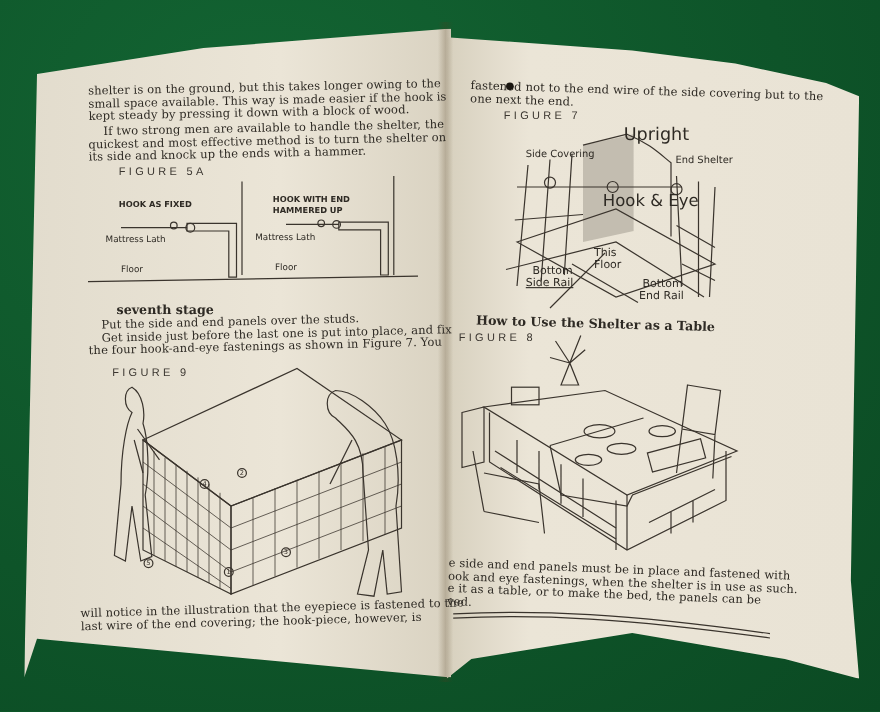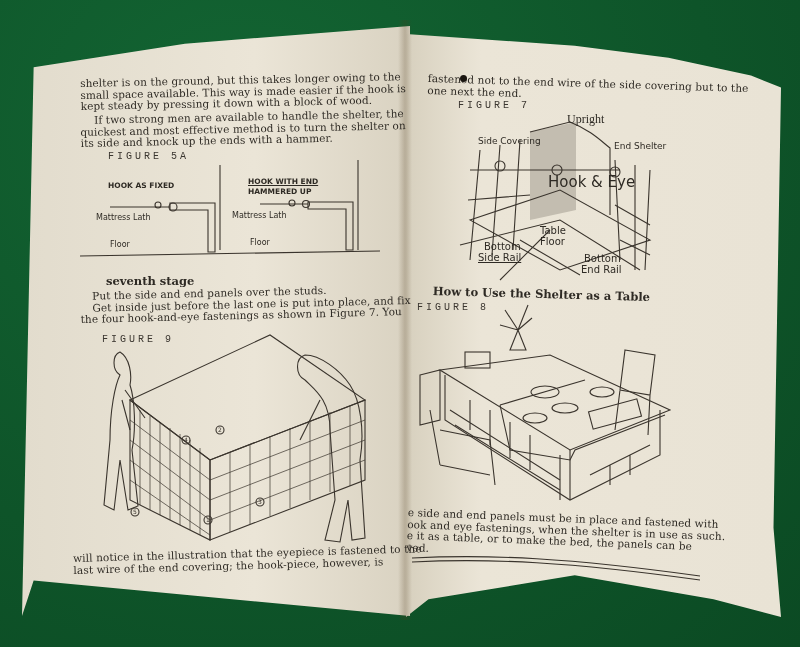--- a/index.html
+++ b/index.html
@@ -10,21 +10,21 @@
   .page{position:absolute;background:#e8e2d3;}
   .page-left{left:22px;top:26px;width:388px;height:590px;
     clip-path:polygon(3% 7%,42% 3%,100% 0%,100% 100%,3% 94%,0% 100%);
     background:linear-gradient(90deg,#e2dccd 0%,#ebe5d7 60%,#d9d2c1 100%);}
   .page-right{left:406px;top:22px;width:375px;height:595px;
     clip-path:polygon(0% 2%,45% 4%,70% 6%,92% 9%,100% 11%,98% 85%,100% 100%,82% 97%,45% 93%,6% 97%,0% 100%);
     background:linear-gradient(90deg,#d7d0be 0%,#ebe5d7 20%,#e9e3d5 100%);}
   .spine{position:absolute;left:398px;top:20px;width:14px;height:600px;
     background:linear-gradient(90deg,rgba(0,0,0,0) 0%,rgba(80,60,30,.25) 50%,rgba(0,0,0,0) 100%);}
   .txt{position:absolute;font-size:10.5px;line-height:11.5px;letter-spacing:.1px;}
-  .caps{position:absolute;font-family:Liberation Mono, monospace;font-size:10px;letter-spacing:3px;color:#3b3630;}
+  .caps{position:absolute;font-family:Liberation Sans, sans-serif;font-size:10px;letter-spacing:3px;color:#3b3630;}
   .hd{position:absolute;font-weight:bold;font-size:11.5px;font-family:"DejaVu Serif",serif;}
   .lbl{position:absolute;font-family:"DejaVu Sans",sans-serif;font-size:8px;color:#2e2a24;}
   .lbl.b{font-weight:bold;font-size:7.5px;}
   svg{position:absolute;overflow:visible;}
   svg .ln{stroke:#3a342d;fill:none;stroke-width:1.1;}
   svg .fill{fill:#9c968a;}
 </style>
 </head>
 <body>
 
@@ -43,21 +43,21 @@
   <div class="txt" style="left:80px;top:115px;transform:rotate(-1.2deg);transform-origin:left top;">
     <div style="text-indent:14px">If two strong men are available to handle the shelter, the</div>
     <div>quickest and most effective method is to turn the shelter on</div>
     <div>its side and knock up the ends with a hammer.</div>
   </div>
 
   <div class="caps" style="left:108px;top:151px;text-align:center;">FIGURE 5A</div>
 
   <div>
     <div class="lbl b" style="left:108px;top:181px;text-align:right;">HOOK AS FIXED</div>
-    <div class="lbl b" style="left:248px;top:177px;text-decoration:underline;">HOOK WITH END</div>
+    <div class="lbl b" style="left:248px;top:177px;">HOOK WITH END</div>
     <div class="lbl b" style="left:248px;top:187px;">HAMMERED UP</div>
     <div class="lbl" style="left:96px;top:213px;">Mattress Lath</div>
     <div class="lbl" style="left:232px;top:211px;">Mattress Lath</div>
     <div class="lbl" style="left:110px;top:240px;">Floor</div>
     <div class="lbl" style="left:250px;top:238px;">Floor</div>
     <svg width="330" height="100" style="left:70px;top:160px;">
 
       <line class="ln" x1="10" y1="96" x2="310" y2="91"></line>
 
       <line class="ln" x1="150" y1="5" x2="150" y2="90" stroke-width="1.6"></line>
@@ -139,25 +139,25 @@
       <path d="M175 50 L180 150 M195 55 L195 160 M210 60 L205 160"></path>
       <path d="M175 95 L210 115 M180 130 L210 145"></path>
       <path d="M30 110 L120 80 L210 130 L120 160 Z"></path>
       <path d="M20 135 L120 110 L200 160"></path>
       <path d="M80 130 L140 165 M110 120 L60 170"></path>
     </g>
     <circle class="ln" cx="60" cy="56" r="5"></circle>
     <circle class="ln" cx="117" cy="60" r="5"></circle>
     <circle class="ln" cx="175" cy="62" r="5"></circle>
   </svg>
-  <div class="lbl" style="left:567px;top:112px;font-size:12px;font-family:Liberation Serif, serif;">Upright</div>
+  <div class="lbl" style="left:567px;top:112px;font-size:16px;">Upright</div>
   <div class="lbl" style="left:478px;top:136px;font-size:9px;">Side Covering</div>
   <div class="lbl" style="left:614px;top:141px;font-size:9px;">End Shelter</div>
   <div class="lbl" style="left:548px;top:173px;font-size:15px;">Hook &amp; Eye</div>
-  <div class="lbl" style="left:540px;top:225px;font-size:10px;">Table</div>
+  <div class="lbl" style="left:540px;top:225px;font-size:10px;">This</div>
   <div class="lbl" style="left:540px;top:236px;font-size:10px;">Floor</div>
   <div class="lbl" style="left:484px;top:241px;font-size:10px;">Bottom</div>
   <div class="lbl" style="left:478px;top:252px;font-size:10px;text-decoration:underline;">Side Rail</div>
   <div class="lbl" style="left:584px;top:253px;font-size:10px;">Bottom</div>
   <div class="lbl" style="left:581px;top:264px;font-size:10px;">End Rail</div>
 
   <div class="hd" style="left:433px;top:284px;transform:rotate(1.6deg);transform-origin:left top;">How to Use the Shelter as a Table</div>
   <div class="caps" style="left:417px;top:302px;">FIGURE 8</div>
 
   <svg width="300" height="200" style="left:410px;top:310px;">

